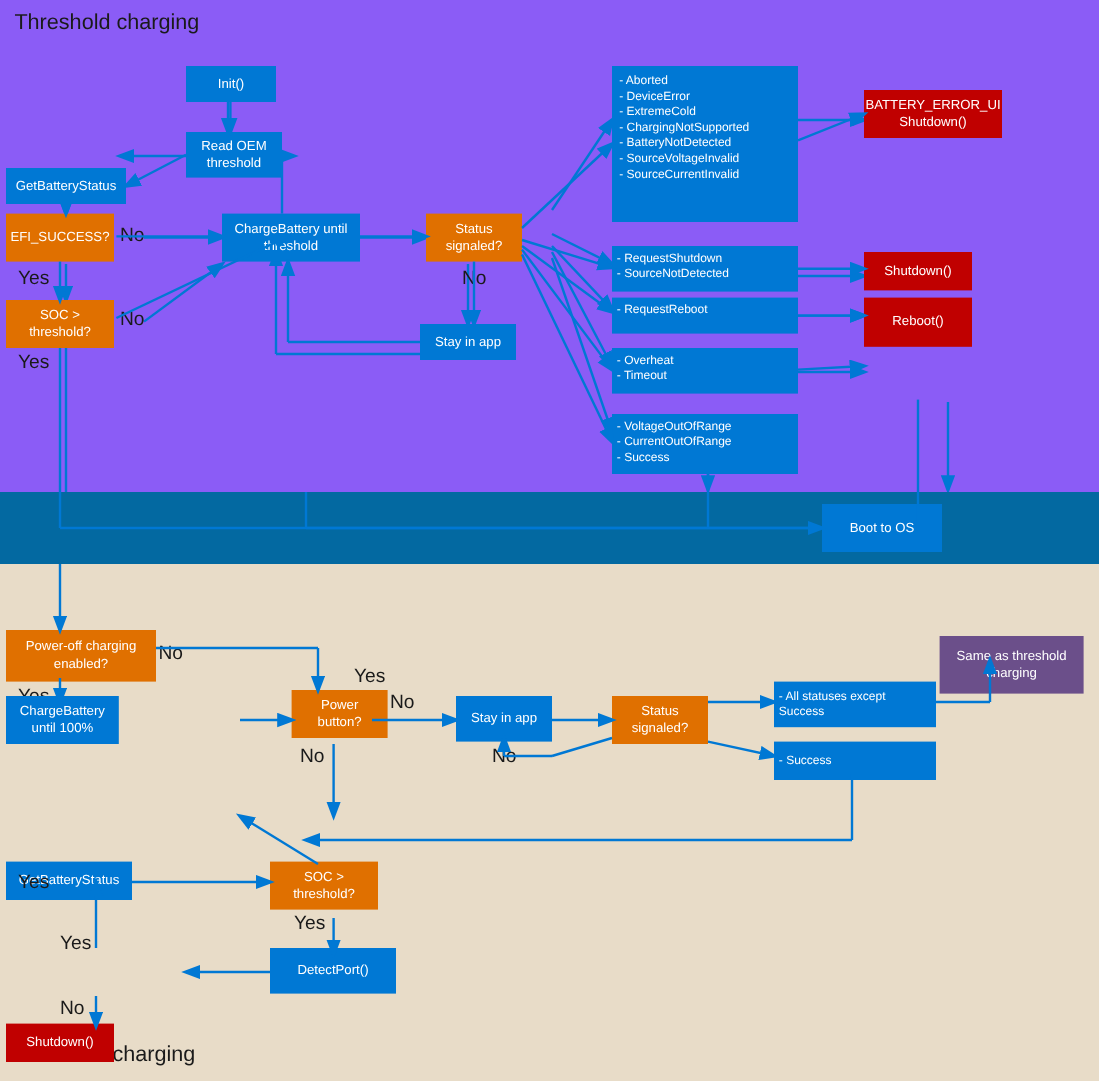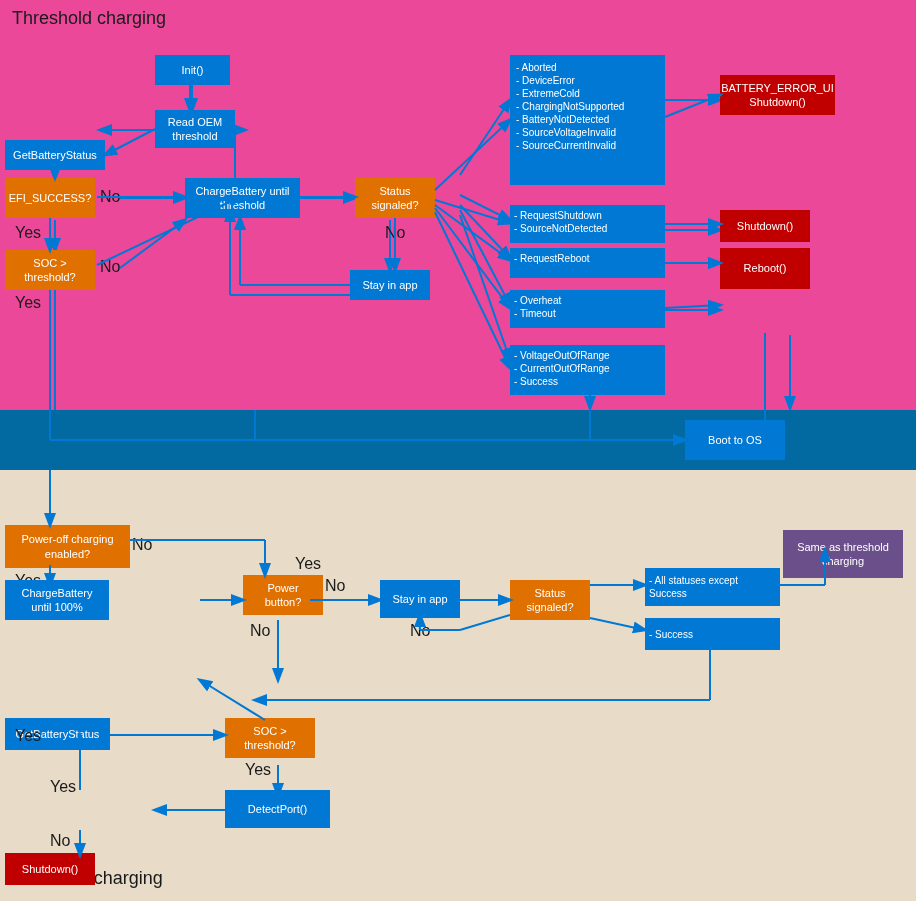--- a/index.html
+++ b/index.html
@@ -6,21 +6,21 @@
     body {
       font-family: 'Segoe UI', Arial, sans-serif;
       font-size: 12px;
       background: #1a1a1a;
       width: 916px;
       min-height: 901px;
     }
 
     
     .section-top {
-      background: #ec4899;
+      background: #8b5cf6;
       position: relative;
       width: 916px;
       height: 410px;
       overflow: hidden;
     }
 
     
     .section-middle {
       background: #0369a1;
       position: relative;
@@ -374,21 +374,21 @@
     <line x1="265" y1="250" x2="200" y2="210" stroke="#0078d4" stroke-width="2" marker-end="url(#ahb)"></line>
   </svg>
 
   <div class="box box-orange" style="left:5px; top:55px; width:125px; height:43px;">
     <span>Power-off charging enabled?</span>
   </div>
 
   <span class="label-text" style="top:66px; left:132px;">No</span>
   <span class="label-text" style="top:102px; left:15px;">Yes</span>
 
-  <div class="box box-blue" style="left:5px; top:110px; width:104px; height:40px;text-align:center;">
+  <div class="box box-blue" style="left:5px; top:110px; width:94px; height:40px;text-align:center;">
     <span>ChargeBattery until 100%</span>
   </div>
 
   <div class="box box-orange" style="left:243px; top:105px; width:80px; height:40px;">
     <span>Power button?</span>
   </div>
 
   <span class="label-text" style="top:107px; left:325px;">No</span>
   <span class="label-text" style="top:152px; left:250px;">No</span>
   <span class="label-text" style="top:85px; left:295px;">Yes</span>

